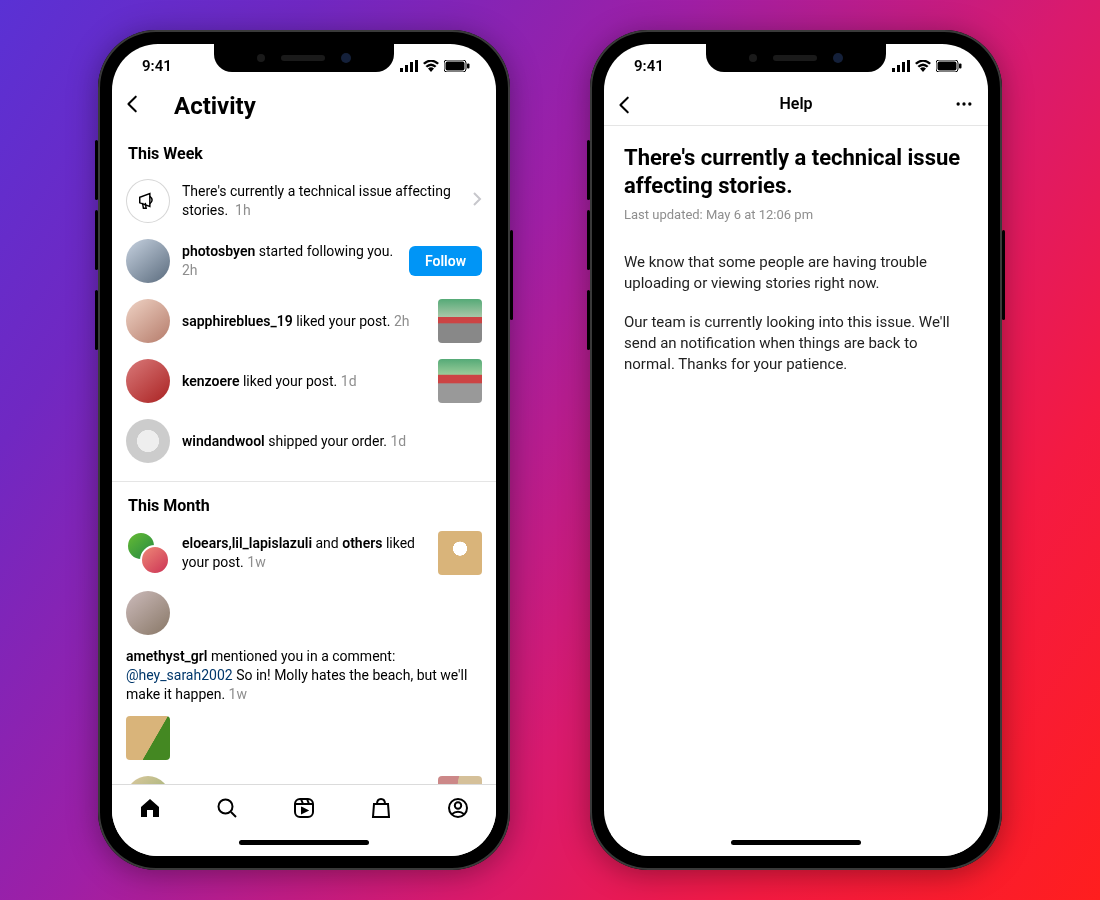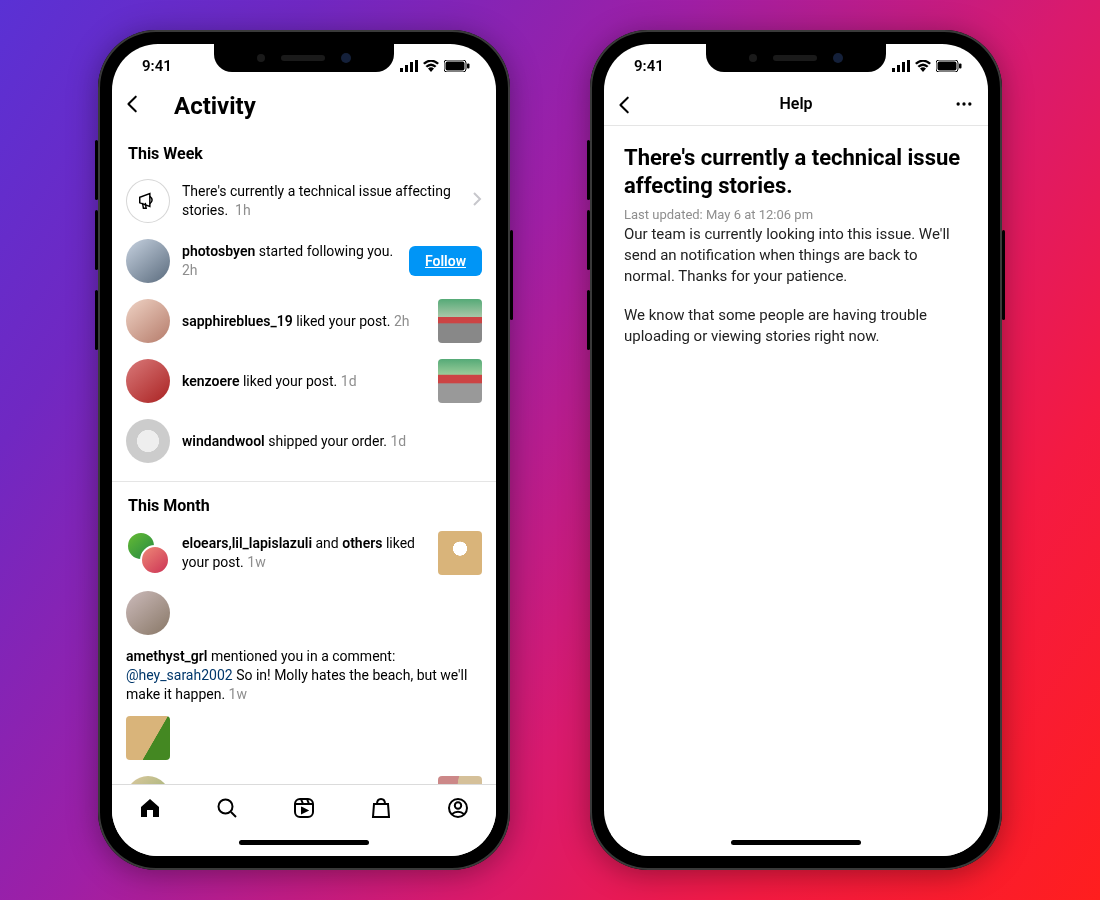--- a/index.html
+++ b/index.html
@@ -50,29 +50,29 @@
   .row { display:flex; align-items:center; padding:8px 14px; gap:12px;}
   .avatar { width:44px; height:44px; border-radius:50%; flex-shrink:0; background:#ccc; display:flex; align-items:center; justify-content:center;}
   .avatar.ring { box-shadow: inset 0 0 0 1px #d6d6d6; background:#fff;}
   .avatar svg { width:22px; height:22px;}
   .row-text { flex:1; font-size:14px; line-height:1.35; color:#000;}
   .row-text b { font-weight:600;}
   .ts { color:#8e8e8e;}
   .mention { color:#00376b;}
   .thumb { width:44px; height:44px; border-radius:4px; flex-shrink:0; background:#bbb;}
   .chev {color:#c7c7cc;}
-  .follow-btn { background:#0095f6; color:#fff; font-weight:600; border:none; border-radius:6px; padding:7px 16px; font-size:14px;text-decoration:underline;}
+  .follow-btn { background:#0095f6; color:#fff; font-weight:600; border:none; border-radius:6px; padding:7px 16px; font-size:14px;}
   .nav-bar { height:50px; border-top:1px solid #dbdbdb; display:flex; justify-content:space-around; align-items:center; background:#fff;}
   .nav-bar svg { width:24px; height:24px;}
   .home-ind-wrap{height:22px; display:flex; align-items:flex-start; justify-content:center; background:#fff;}
   .home-indicator { width:130px; height:5px; background:#000; border-radius:3px; margin-top:6px;}
   
   .help-body { padding: 18px 20px; }
   .help-title { font-size:22px; font-weight:700; line-height:1.25; margin-bottom:8px;}
-  .help-updated { font-size:13px; color:#8e8e8e; margin-bottom:2px;}
+  .help-updated { font-size:13px; color:#8e8e8e; margin-bottom:30px;}
   .help-p { font-size:15px; line-height:1.4; margin-bottom:18px; color:#222;}
   
   .g1{background:linear-gradient(140deg,#c7d2e0,#5a6b7d);}
   .g2{background:linear-gradient(140deg,#efd3c5,#b57b6a);}
   .g3{background:linear-gradient(140deg,#d97a7a,#a22);}
   .g4{background:radial-gradient(circle,#eee 35%,#ccc 36%);}
   .g5{background:conic-gradient(#6b3,#e44,#48e,#6b3);}
   .g6{background:linear-gradient(140deg,#cbb,#876);}
   .g7{background:linear-gradient(140deg,#dec9a0,#8a6);}
   .thumb.t1{background:linear-gradient(#5a7,#a7c7a7 40%,#c44 41%,#c44 55%,#888 56%);}
@@ -285,21 +285,21 @@
             <circle cx="12" cy="12" r="2"></circle>
             <circle cx="19" cy="12" r="2"></circle>
           </svg>
       </span>
     </div>
     <div class="divider"></div>
 
     <div class="content help-body">
       <div class="help-title">There's currently a technical issue affecting stories.</div>
       <div class="help-updated">Last updated: May 6 at 12:06 pm</div>
+      <p class="help-p">We know that some people are having trouble uploading or viewing stories right now.</p>
       <p class="help-p">Our team is currently looking into this issue. We'll send an notification when things are back to normal. Thanks for your patience.</p>
-      <p class="help-p">We know that some people are having trouble uploading or viewing stories right now.</p>
     </div>
 
     <div class="home-ind-wrap">
         <div class="home-indicator"></div>
       </div>
   </div>
 </div>
 
 </body></html>

